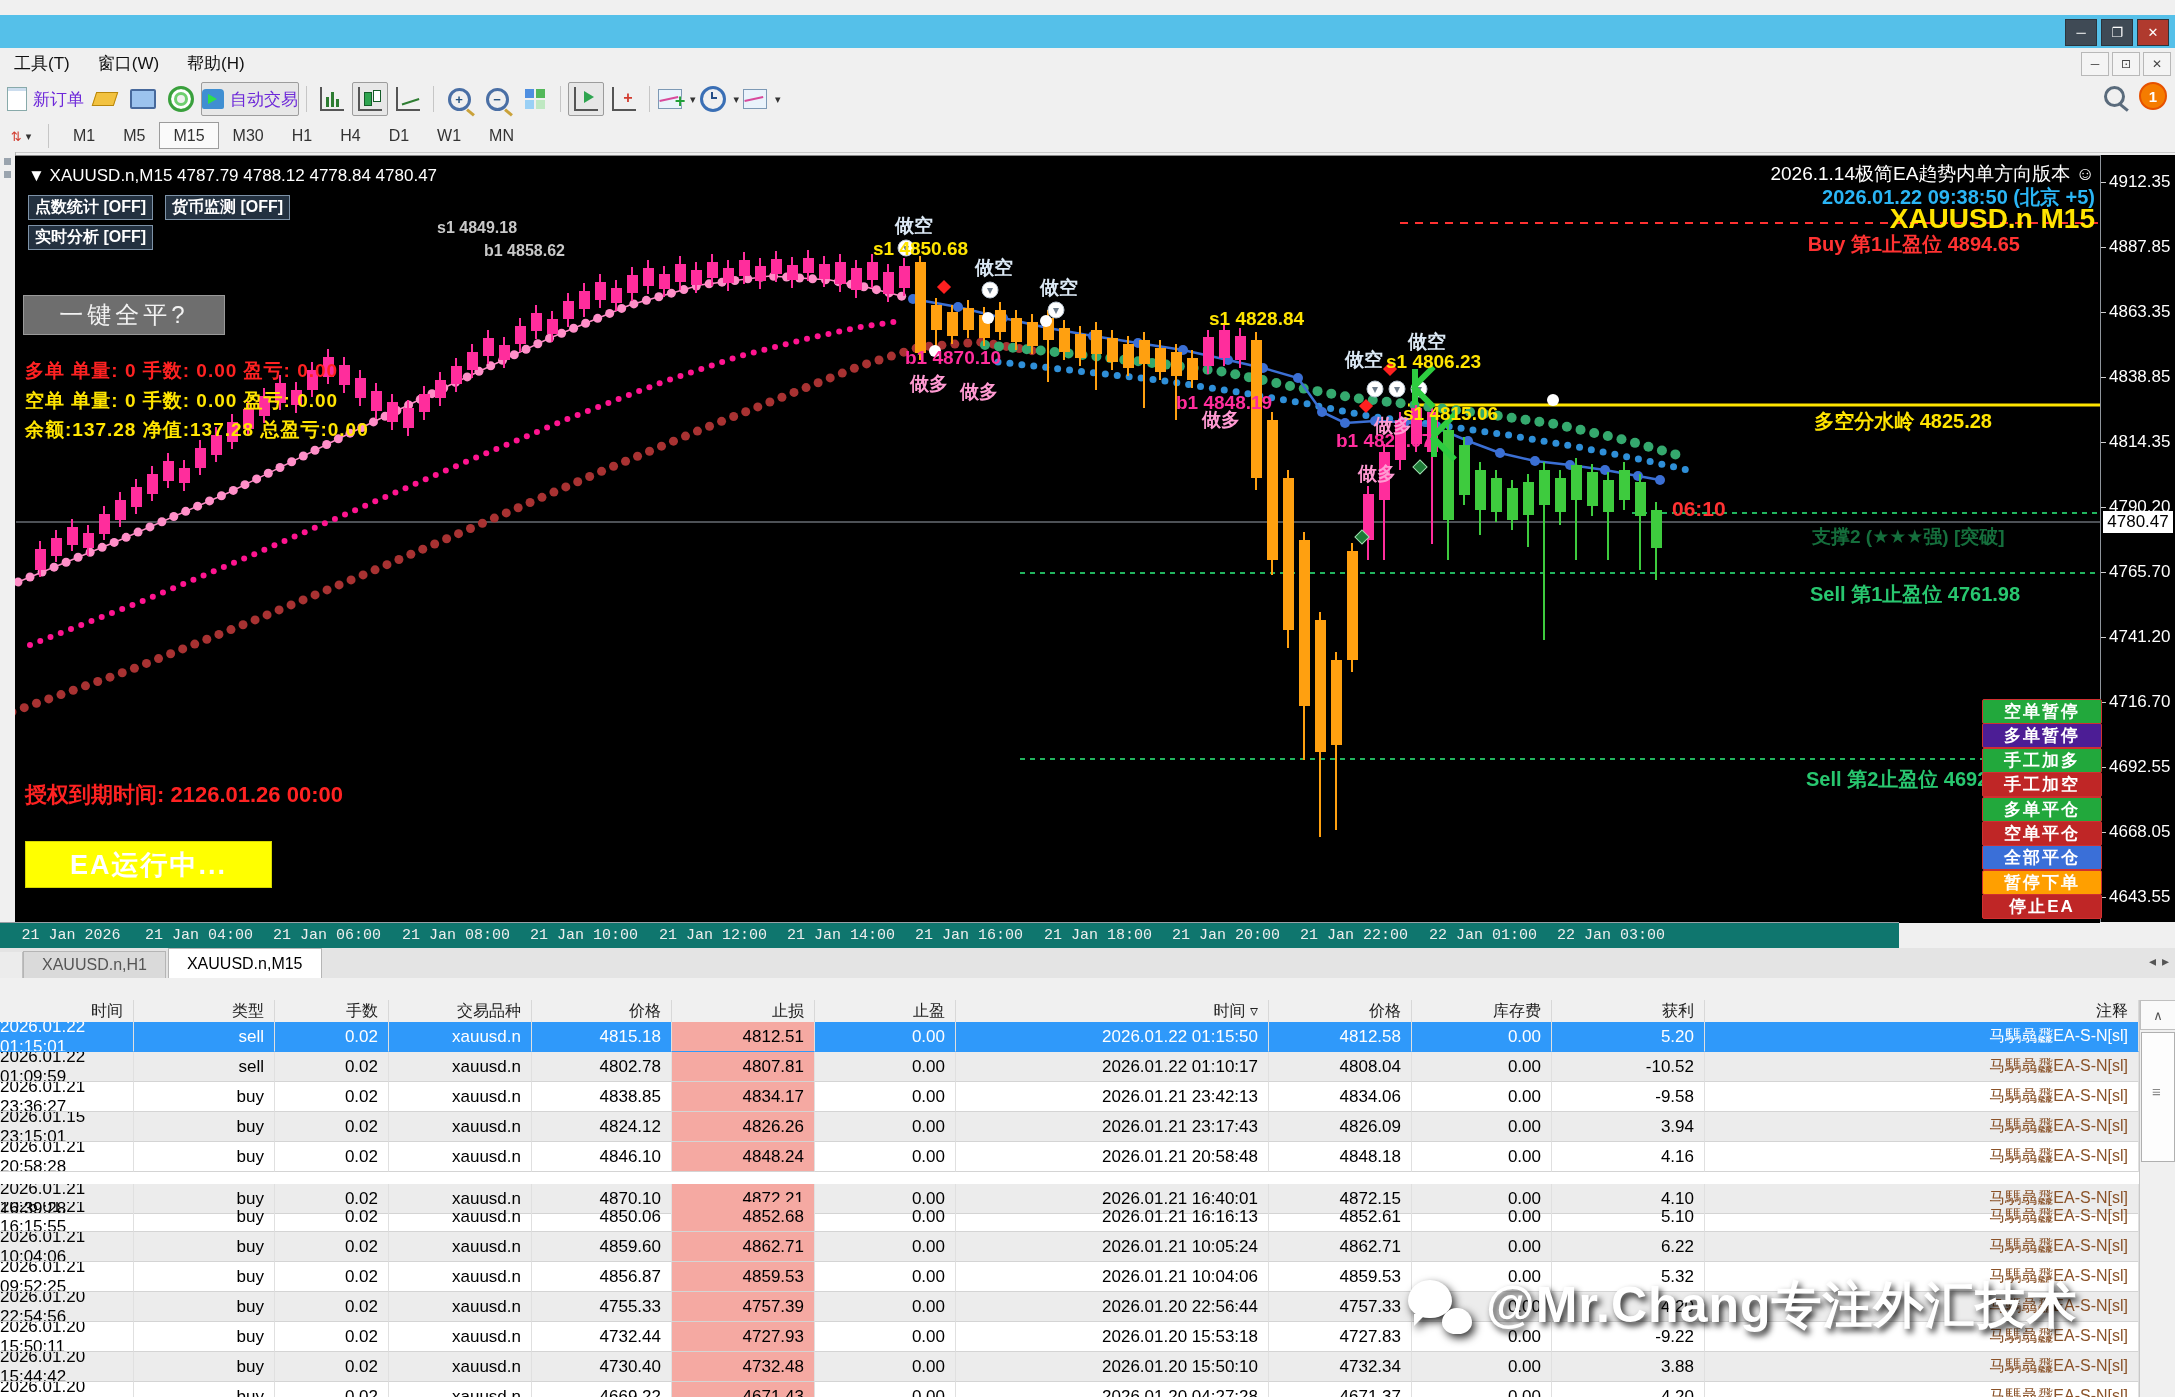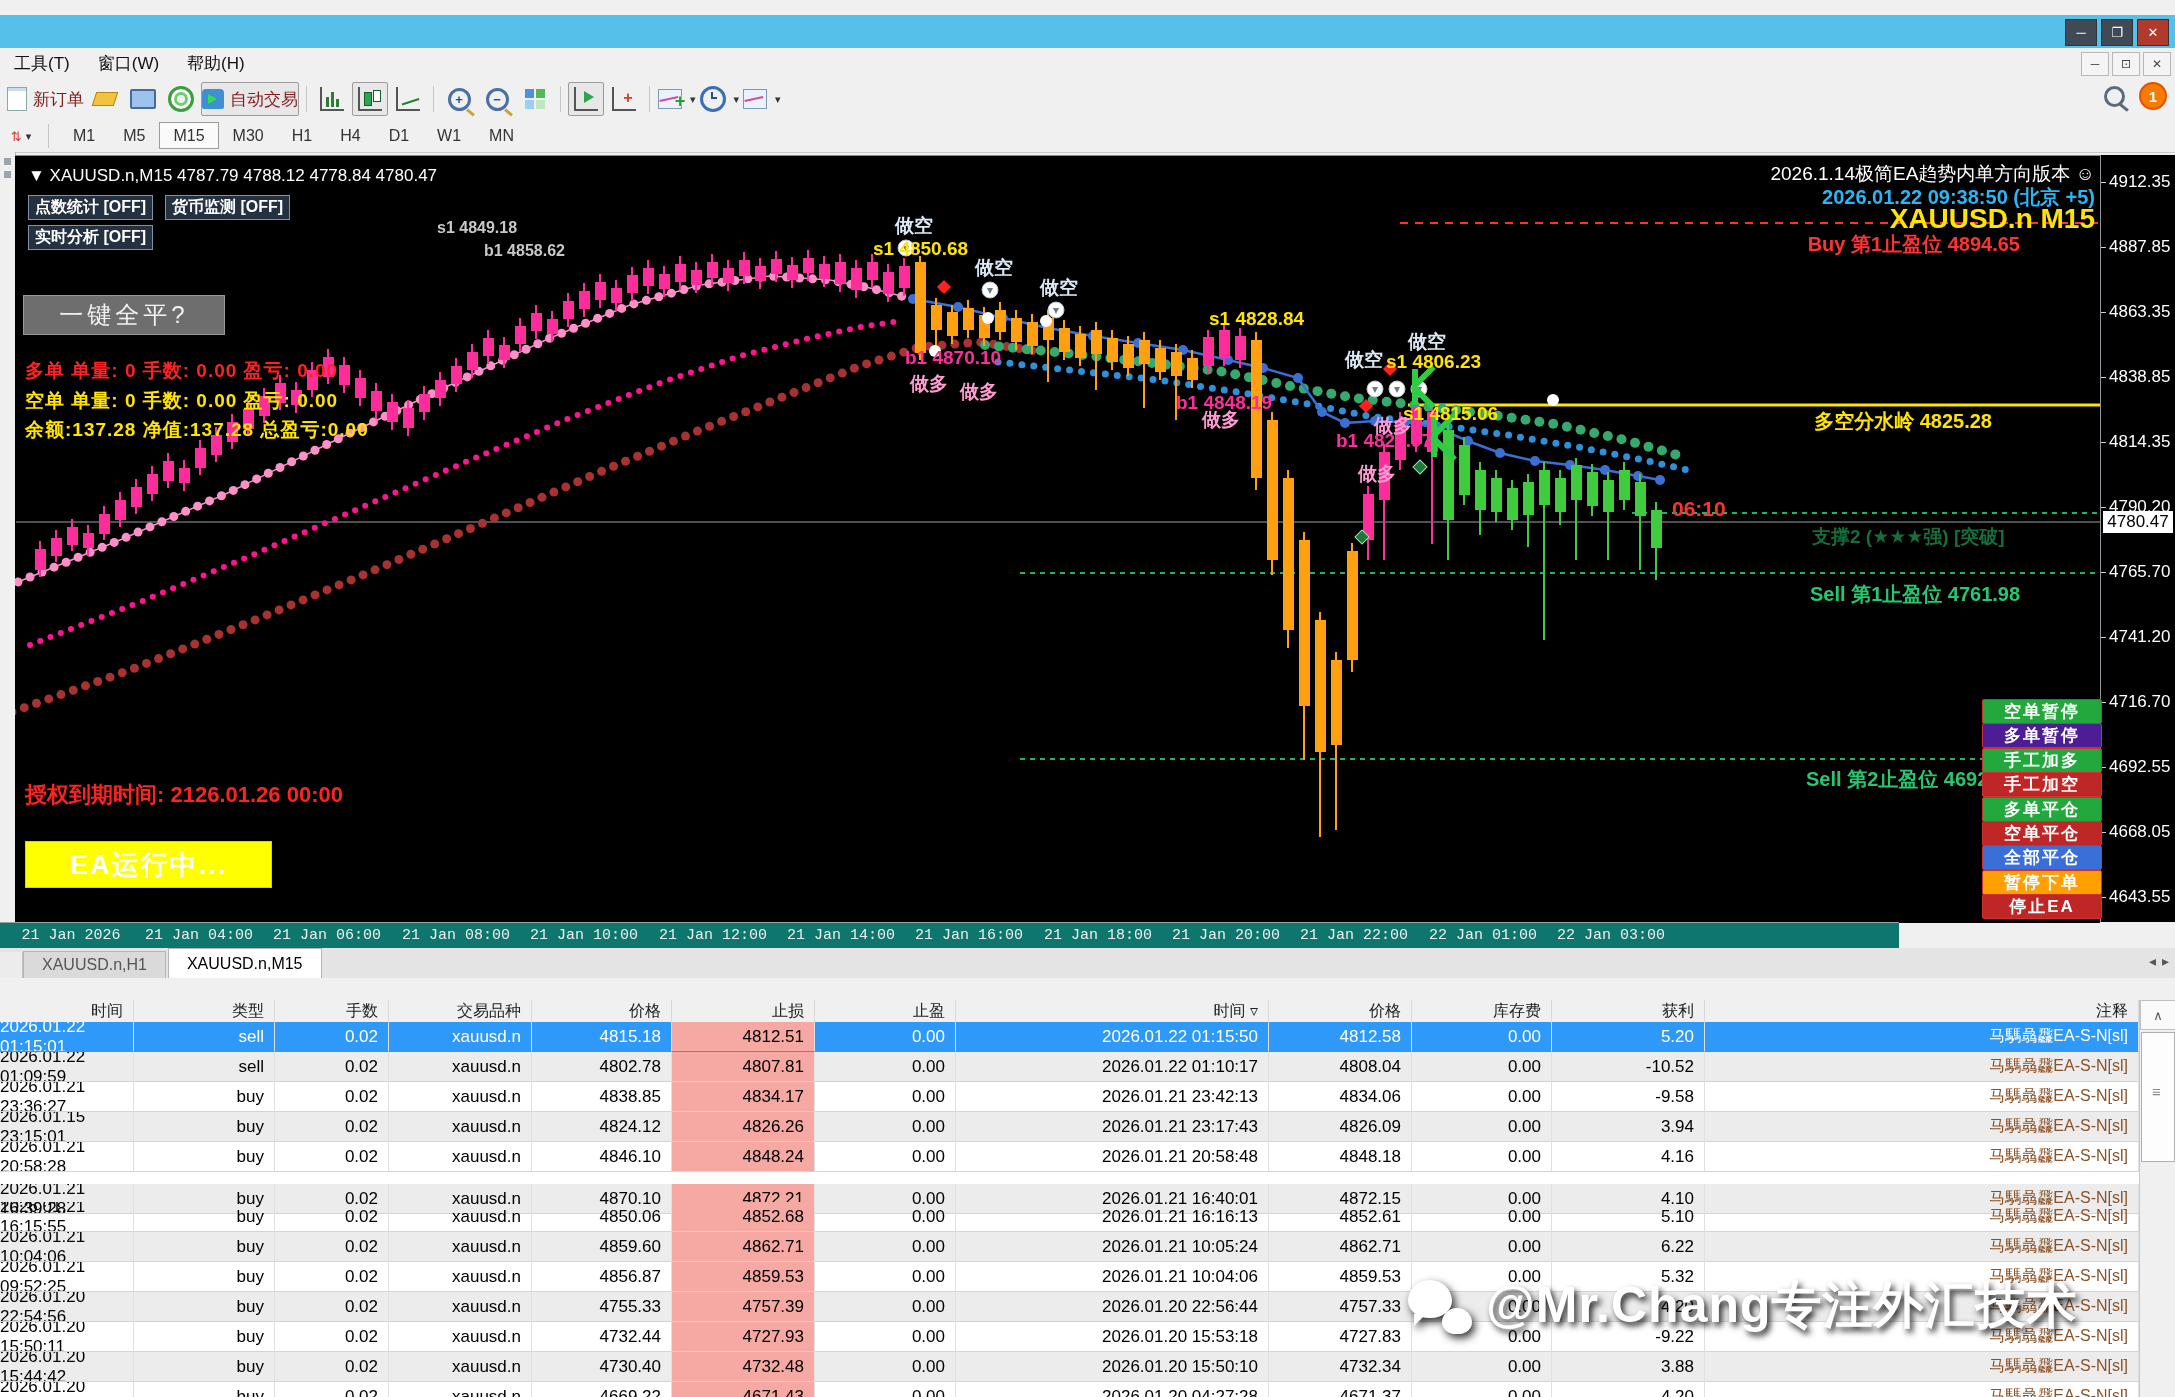--- a/index.html
+++ b/index.html
@@ -16,21 +16,21 @@
   .wbtn.close{background:#b03a2e;}
   .menubar{left:0;top:48px;width:2175px;height:30px;background:#f0f0f0;border-bottom:1px solid #d8d8d8;display:flex;align-items:center;}
   .mitem{font-size:17px;color:#111;padding:0 14px;}
   .mwinbtns{position:absolute;right:4px;top:52px;display:flex;gap:3px;}
   .mbtn{width:26px;height:22px;border:1px solid #b8b8b8;background:#f4f4f4;color:#444;font-size:12px;display:flex;align-items:center;justify-content:center;}
 
   
   .toolbar{left:0;top:78px;width:2175px;height:42px;background:#f0f0f0;border-bottom:1px solid #d8d8d8;display:flex;align-items:center;}
   .tbtn{height:32px;min-width:34px;margin:0 1px;display:flex;align-items:center;justify-content:center;gap:6px;border:1px solid transparent;border-radius:2px;}
   .tbtn.pressed{background:#e7e7e7;border:1px solid #9c9c9c;}
-  .tbtn .lbl{font-size:17px;color:#7f1d1d;}
+  .tbtn .lbl{font-size:17px;color:#6d28d9;}
   .tsep{width:1px;height:26px;background:#c6c6c6;margin:0 6px;}
   .caret{font-size:11px;color:#333;margin-left:2px;}
   
   .ic{display:inline-block;position:relative;}
   .ic-doc{width:18px;height:22px;background:#fff;border:1px solid #8aa;box-shadow:inset 0 3px 0 #cde;}
   .ic-gold{width:20px;height:12px;background:#f2c240;border:1px solid #b8860b;transform:skewX(-18deg);}
   .ic-pc{width:22px;height:16px;background:#9cc3ee;border:2px solid #47699c;border-radius:2px;}
   .ic-sig{width:20px;height:20px;border:3px solid #39a03c;border-radius:50%;box-shadow:inset 0 0 0 3px #fff,inset 0 0 0 6px #6fcf70;}
   .ic-auto{width:22px;height:20px;background:#3f8fd2;border-radius:4px 4px 2px 2px;}
   .ic-auto:after{content:"";position:absolute;left:6px;top:5px;border-left:9px solid #2ee04a;border-top:5px solid transparent;border-bottom:5px solid transparent;}

